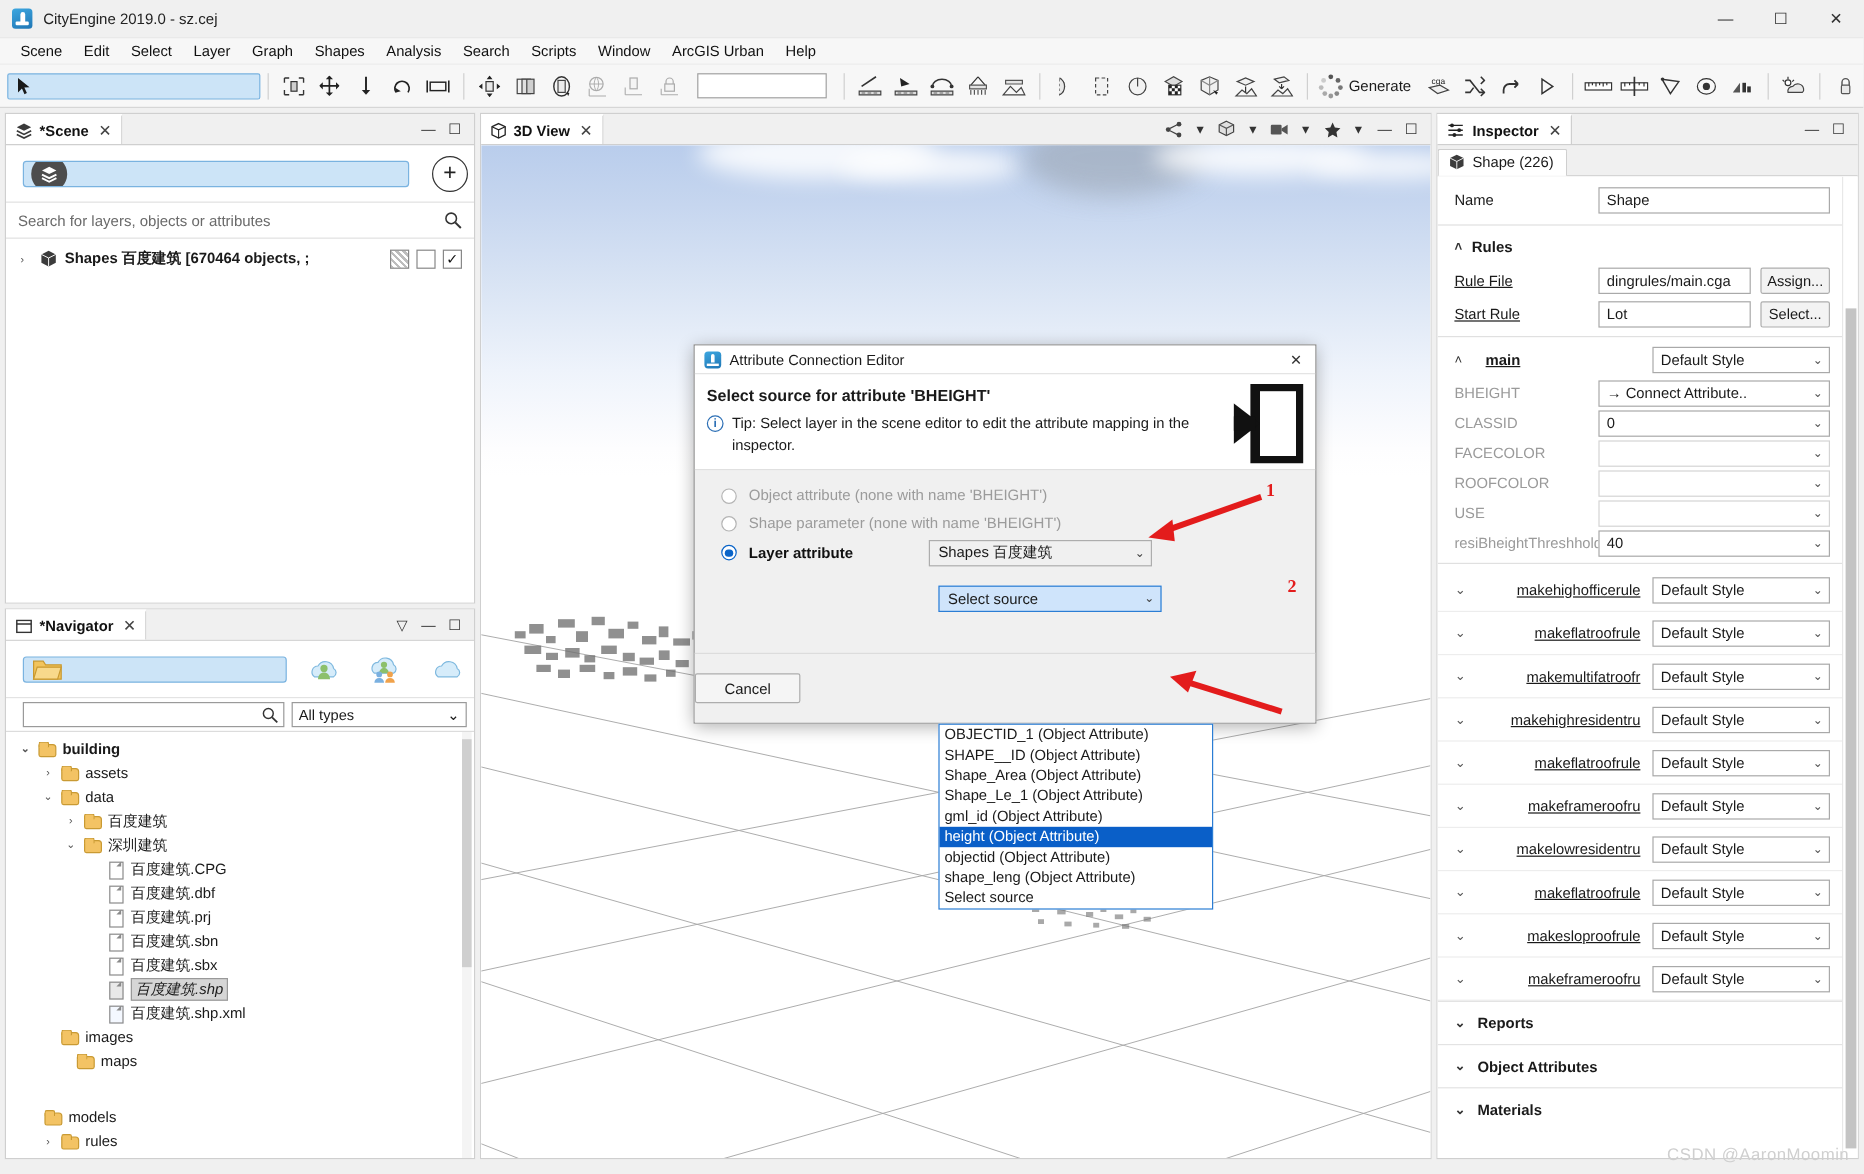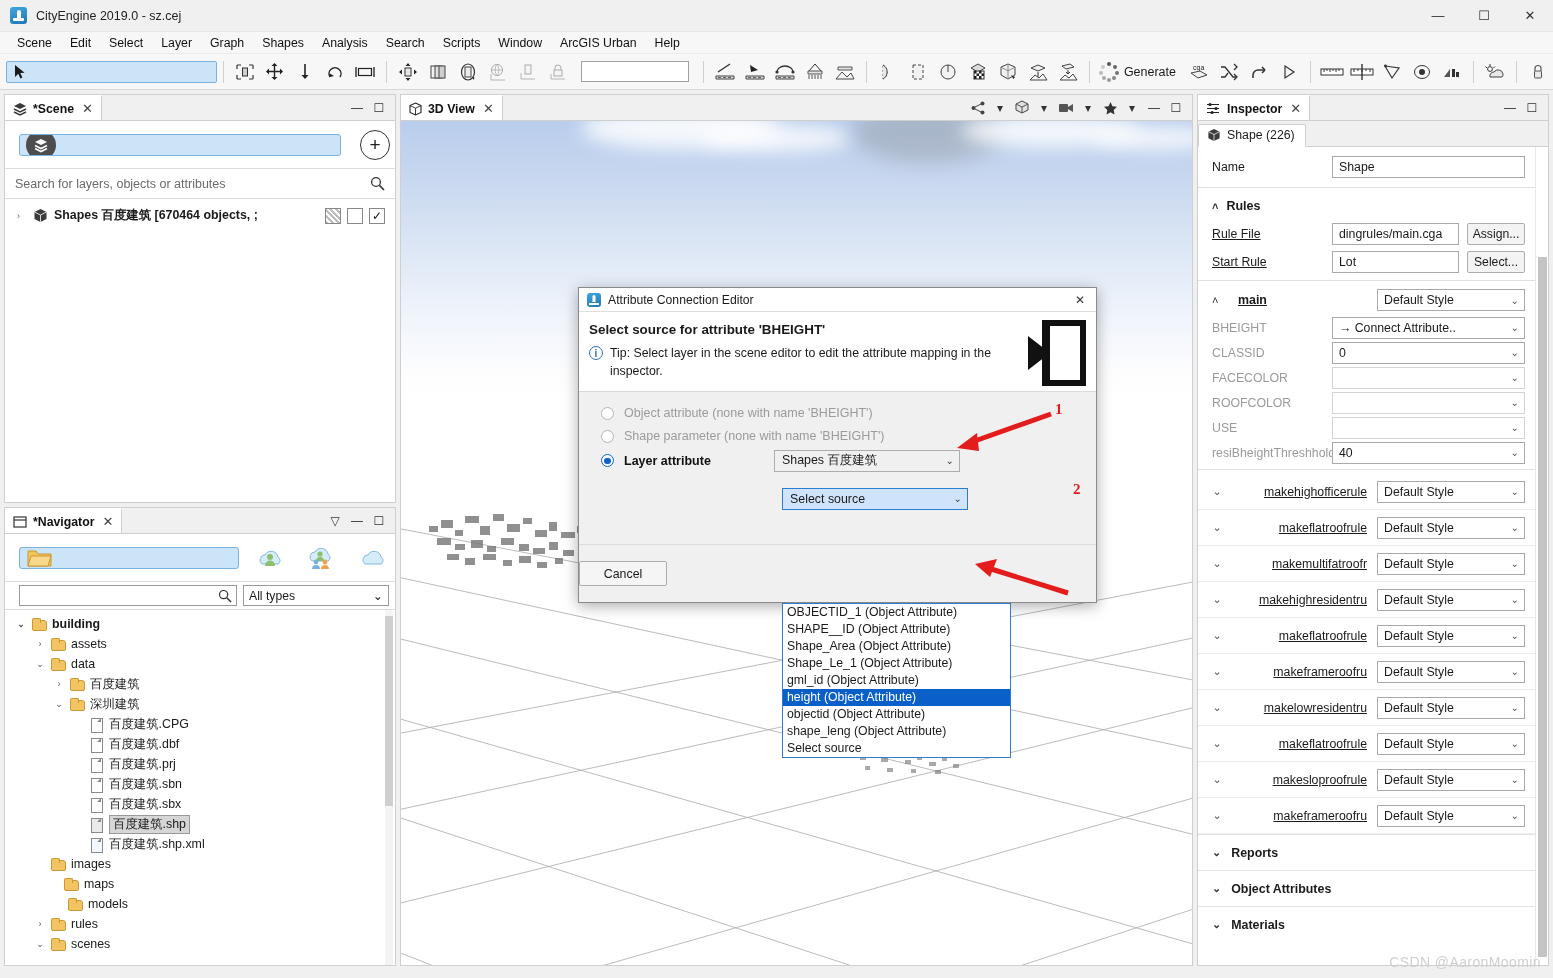--- a/index.html
+++ b/index.html
@@ -750,41 +750,41 @@
             <div class="tnode" style="padding-left: 67px;">
               <span class="tri"></span>
               <span class="ficon doc"></span>
               <span class="tlabel">百度建筑.sbn</span>
             </div>
             <div class="tnode" style="padding-left: 67px;">
               <span class="tri"></span>
               <span class="ficon doc"></span>
               <span class="tlabel">百度建筑.sbx</span>
             </div>
-            <div class="tnode selected" style="padding-left: 67px;">
+            <div class="tnode selected" style="padding-left: 67px; font-style: italic;">
               <span class="tri"></span>
               <span class="ficon doc shp"></span>
               <span class="tlabel">百度建筑.shp</span>
             </div>
             <div class="tnode" style="padding-left: 67px;">
               <span class="tri"></span>
               <span class="ficon doc xml"></span>
               <span class="tlabel">百度建筑.shp.xml</span>
             </div>
             <div class="tnode" style="padding-left: 29px;">
               <span class="tri"></span>
               <span class="ficon folder"></span>
               <span class="tlabel">images</span>
             </div>
             <div class="tnode" style="padding-left: 42px;">
               <span class="tri"></span>
               <span class="ficon folder"></span>
               <span class="tlabel">maps</span>
             </div>
-            <div class="tnode" style="padding-left: 46px;">
+            <div class="tnode" style="padding-left: 15px; margin-top: 27px;">
               <span class="tri"></span>
               <span class="ficon folder"></span>
               <span class="tlabel">models</span>
             </div>
             <div class="tnode" style="padding-left: 29px;">
               <span class="tri">›</span>
               <span class="ficon folder"></span>
               <span class="tlabel">rules</span>
             </div>
             <div class="tnode" style="padding-left: 29px;">

